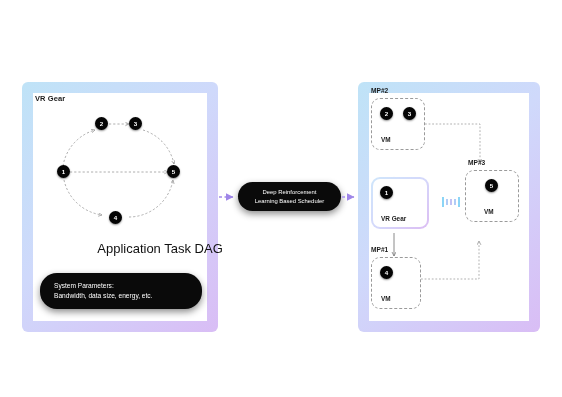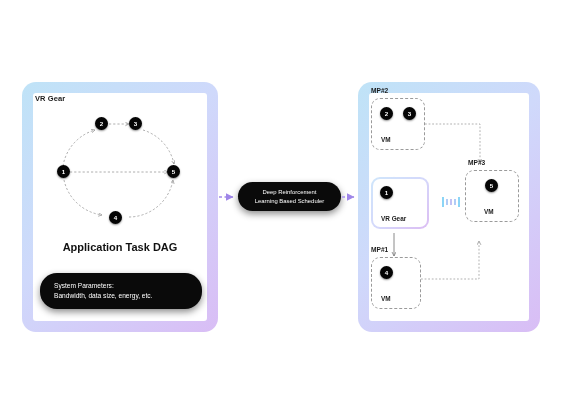--- a/index.html
+++ b/index.html
@@ -8,21 +8,21 @@
     background:#ffffff;
     font-family:"Liberation Sans", sans-serif;
     overflow:hidden;
     position:relative;
   }
   #stage{position:absolute;left:0;top:0;width:562px;height:397px;}
 
   
   .panel{
     position:absolute;
-    border-radius:14px;
+    border-radius:6px;
     background:#ffffff;
     padding:10px;
     background-image:linear-gradient(#fff,#fff),
                      linear-gradient(135deg,#bfe3f7 0%,#cfd9fb 45%,#d9bdf5 100%);
     background-origin:border-box;
     background-clip:content-box, border-box;
     border:1.5px solid transparent;
     box-sizing:border-box;
   }
   .panel-inner{position:absolute;left:0;top:0;right:0;bottom:0;}
@@ -49,24 +49,25 @@
     background:#050505;
     color:#ffffff;
     font-size:6.2px;
     font-weight:bold;
     display:flex;align-items:center;justify-content:center;
     box-shadow:0 1px 2px rgba(0,0,0,.45);
     box-sizing:border-box;
   }
   .caption{
     position:absolute;
-    font-size:11px;
-    font-weight:bold;
+    font-size:13px;
+    font-weight:normal;
     color:#111;
     white-space:nowrap;
+    margin-left:40px;
   }
   #dag-caption{left:50%;transform:translateX(-50%);top:158px;}
 
   
   .chip{
     position:absolute;
     background:#0a0a0a;
     color:#ffffff;
     border-radius:17px;
     box-shadow:0 3px 7px rgba(0,0,0,.45);

